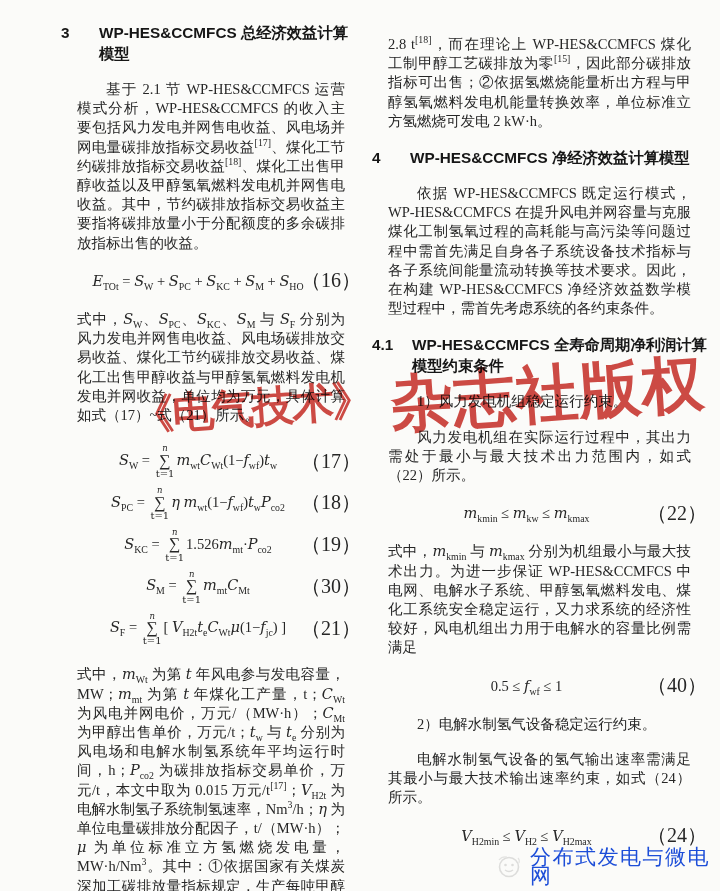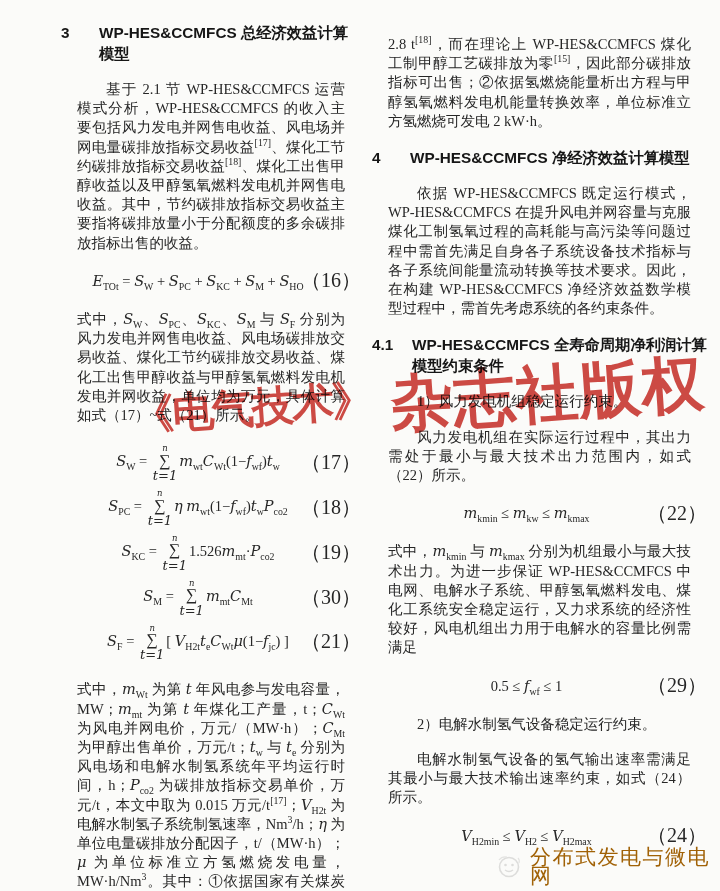--- a/index.html
+++ b/index.html
@@ -46,21 +46,21 @@
     font-size:20px;
   }
   .v{font-family:"DejaVu Serif",serif;font-style:italic;}
   sub,sup{font-size:68%;line-height:0;}
   .sum{
     display:inline-flex;flex-direction:column;align-items:center;
     vertical-align:middle;line-height:1;margin:0 2px;
   }
   .sum .top{font-size:8.5px;font-style:italic;font-family:"DejaVu Serif",serif;}
   .sum .sg{font-size:16px;line-height:1.02;}
-  .sum .bot{font-size:13px;font-style:italic;font-family:"DejaVu Serif",serif;}
+  .sum .bot{font-size:10px;font-family:"DejaVu Serif",serif;}
   
   .wm{
     position:absolute;z-index:6;
     font-family:"DejaVu Serif",serif;font-weight:700;
     white-space:nowrap;
     mix-blend-mode:multiply;
     pointer-events:none;
   }
   .wm1{left:132px;top:398px;font-size:42px;letter-spacing:-2px;transform:rotate(-4deg);}
   .wm2{left:390px;top:384px;font-size:62px;letter-spacing:1px;transform:rotate(-4deg);}
@@ -147,34 +147,34 @@
     </div>
     <p class="ind">1）风力发电机组稳定运行约束。</p>
     <p class="ind">风力发电机组在实际运行过程中，其出力需处于最小与最大技术出力范围内，如式（22）所示。</p>
     <div class="eq">
       <span class="eq-body"><span class="v">m</span><sub>kmin</sub> ≤ <span class="v">m</span><sub>kw</sub> ≤ <span class="v">m</span><sub>kmax</sub></span>
       <span class="eq-num">（22）</span>
     </div>
     <p>式中，<span class="v">m</span><sub>kmin</sub> 与 <span class="v">m</span><sub>kmax</sub> 分别为机组最小与最大技术出力。为进一步保证 WP-HES&amp;CCMFCS 中电网、电解水子系统、甲醇氢氧燃料发电、煤化工系统安全稳定运行，又力求系统的经济性较好，风电机组出力用于电解水的容量比例需满足</p>
     <div class="eq">
       <span class="eq-body">0.5 ≤ <span class="v">f</span><sub>wf</sub> ≤ 1</span>
-      <span class="eq-num">（29）</span>
+      <span class="eq-num">（40）</span>
     </div>
     <p class="ind">2）电解水制氢气设备稳定运行约束。</p>
     <p class="ind">电解水制氢气设备的氢气输出速率需满足其最小与最大技术输出速率约束，如式（24）所示。</p>
     <div class="eq">
       <span class="eq-body"><span class="v">V</span><sub>H2min</sub> ≤ <span class="v">V</span><sub>H2</sub> ≤ <span class="v">V</span><sub>H2max</sub></span>
       <span class="eq-num">（24）</span>
     </div>
   </div>
 
   <div class="wm wm1" style="color: rgba(196, 30, 22, 0.8);">《电气技术》</div>
   <div class="wm wm2" style="color: rgba(196, 30, 22, 0.8);">杂志社版权</div>
 
-  <div class="footer" style="color: #a16207;">
+  <div class="footer" style="color: #1d4ed8;">
     <span>
       <svg width="30" height="30" viewBox="0 0 30 30" fill="none">
         <circle cx="15" cy="16" r="9.5" stroke="#dddddb" stroke-width="1.6"></circle>
         <circle cx="11.5" cy="14" r="1.3" fill="#dddddb"></circle>
         <circle cx="18.5" cy="14" r="1.3" fill="#dddddb"></circle>
         <path d="M11 19 q4 3 8 0" stroke="#dddddb" stroke-width="1.4" fill="none"></path>
         <path d="M5 9 q3 -4 8 -3" stroke="#e4e4e2" stroke-width="1.2" fill="none"></path>
         <path d="M24 7 q2 2 1 5" stroke="#e4e4e2" stroke-width="1.2" fill="none"></path>
       </svg>
     </span>

